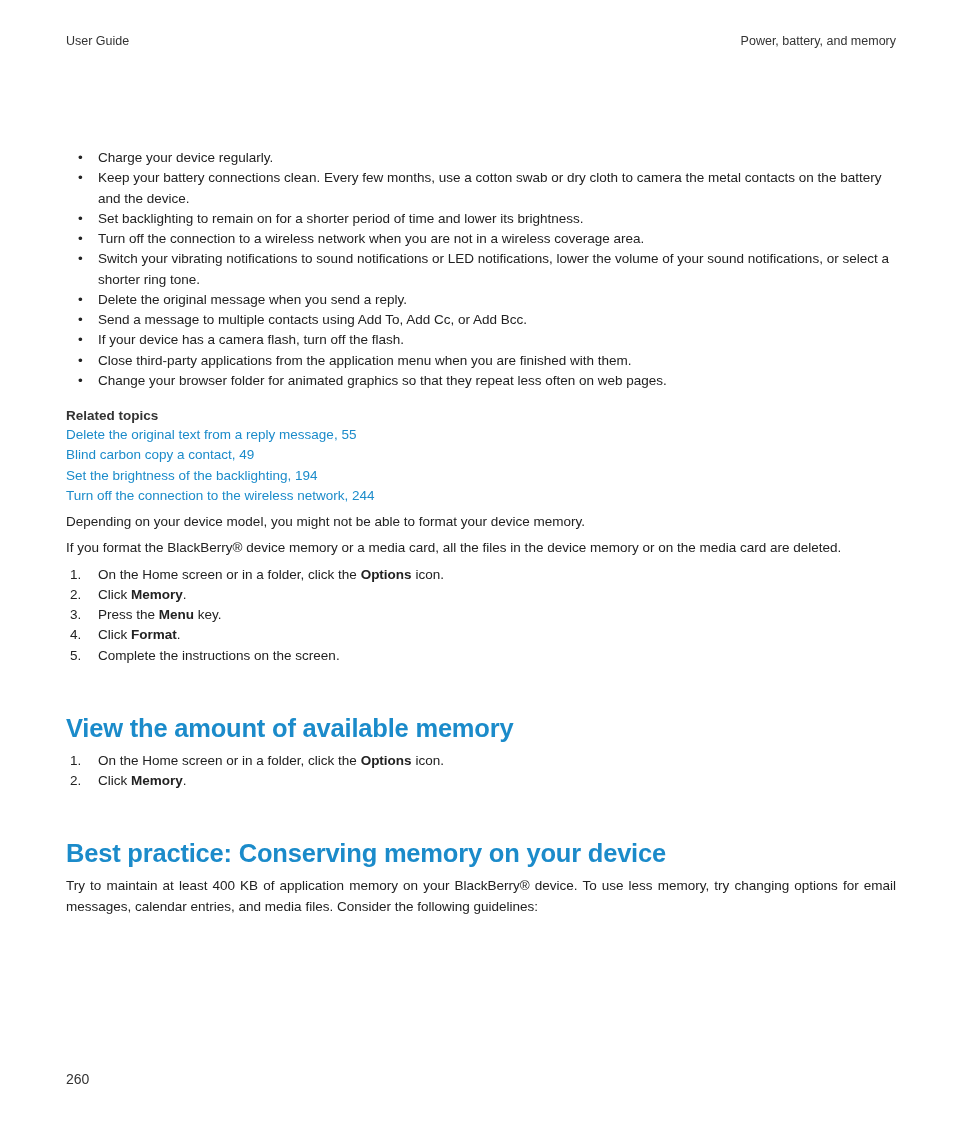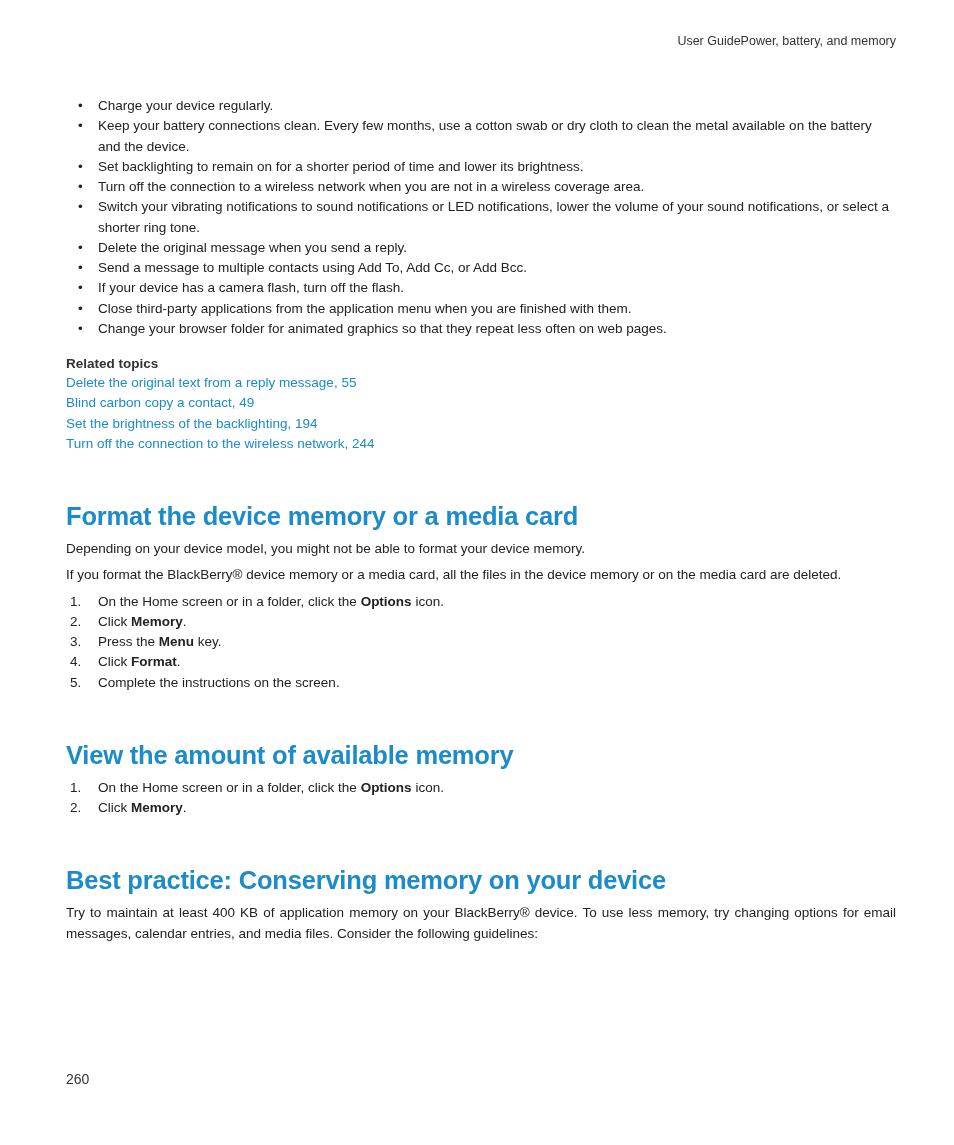--- a/index.html
+++ b/index.html
@@ -11,24 +11,24 @@
     width: 954px;
   }
   .page {
     padding: 34px 58px 20px 66px;
     box-sizing: border-box;
     min-height: 1145px;
     position: relative;
   }
   .hdr {
     display: flex;
-    justify-content: flex-end;
+    justify-content: space-between;
     font-size: 12.5px;
     color: #333;
-    margin-bottom: 48px;
+    margin-bottom: 100px;
   }
   ul.bul {
     list-style: none;
     padding-left: 0;
     margin: 0 0 17px 0;
   }
   ul.bul li {
     position: relative;
     padding-left: 32px;
     font-size: 13.5px;
@@ -102,40 +102,39 @@
 
 <div class="page">
 
   <div class="hdr">
     <span>User Guide</span>
     <span>Power, battery, and memory</span>
   </div>
 
   <ul class="bul">
     <li>Charge your device regularly.</li>
-    <li>Keep your battery connections clean. Every few months, use a cotton swab or dry cloth to clean the metal available on the battery and the device.</li>
+    <li>Keep your battery connections clean. Every few months, use a cotton swab or dry cloth to camera the metal contacts on the battery and the device.</li>
     <li>Set backlighting to remain on for a shorter period of time and lower its brightness.</li>
     <li>Turn off the connection to a wireless network when you are not in a wireless coverage area.</li>
     <li>Switch your vibrating notifications to sound notifications or LED notifications, lower the volume of your sound notifications, or select a shorter ring tone.</li>
     <li>Delete the original message when you send a reply.</li>
     <li>Send a message to multiple contacts using Add To, Add Cc, or Add Bcc.</li>
     <li>If your device has a camera flash, turn off the flash.</li>
     <li>Close third-party applications from the application menu when you are finished with them.</li>
     <li>Change your browser folder for animated graphics so that they repeat less often on web pages.</li>
   </ul>
 
   <div class="rel-title">Related topics</div>
   <div class="rel-links">
     <a href="#">Delete the original text from a reply message, 55</a>
     <a href="#">Blind carbon copy a contact, 49</a>
     <a href="#">Set the brightness of the backlighting, 194</a>
     <a href="#">Turn off the connection to the wireless network, 244</a>
   </div>
 
-  <h2 class="blue">Format the device memory or a media card</h2>
   <div class="para">Depending on your device model, you might not be able to format your device memory.</div>
   <div class="para">If you format the BlackBerry® device memory or a media card, all the files in the device memory or on the media card are deleted.</div>
   <ol class="num">
     <li><span>On the Home screen or in a folder, click the </span><b>Options</b><span> icon.</span></li>
     <li><span>Click </span><b>Memory</b><span>.</span></li>
     <li><span>Press the </span><b>Menu</b><span> key.</span></li>
     <li><span>Click </span><b>Format</b><span>.</span></li>
     <li><span>Complete the instructions on the screen.</span><b></b><span></span></li>
   </ol>
 

